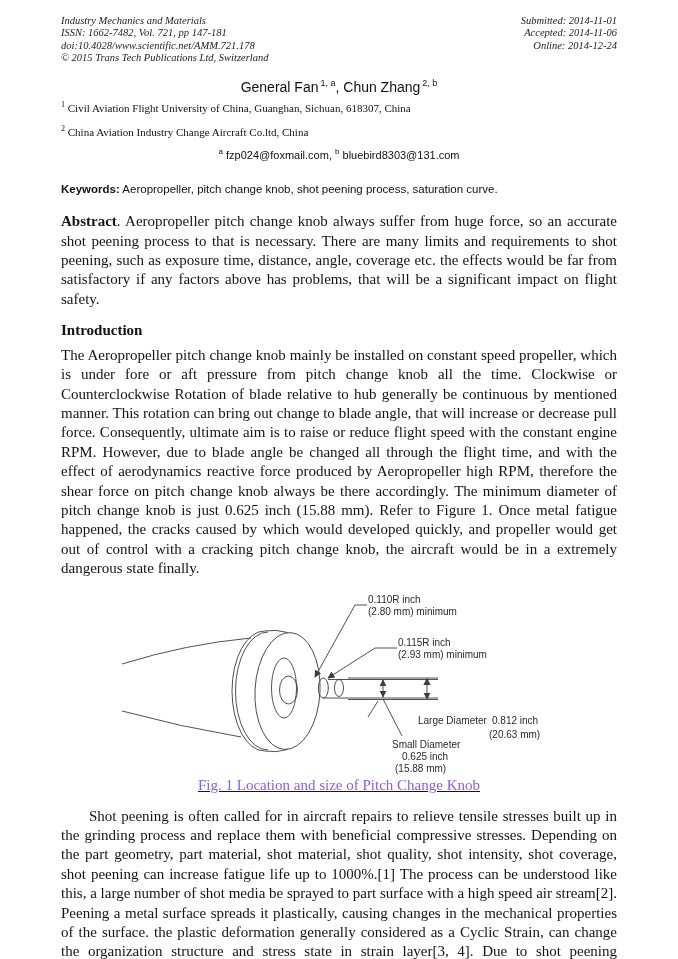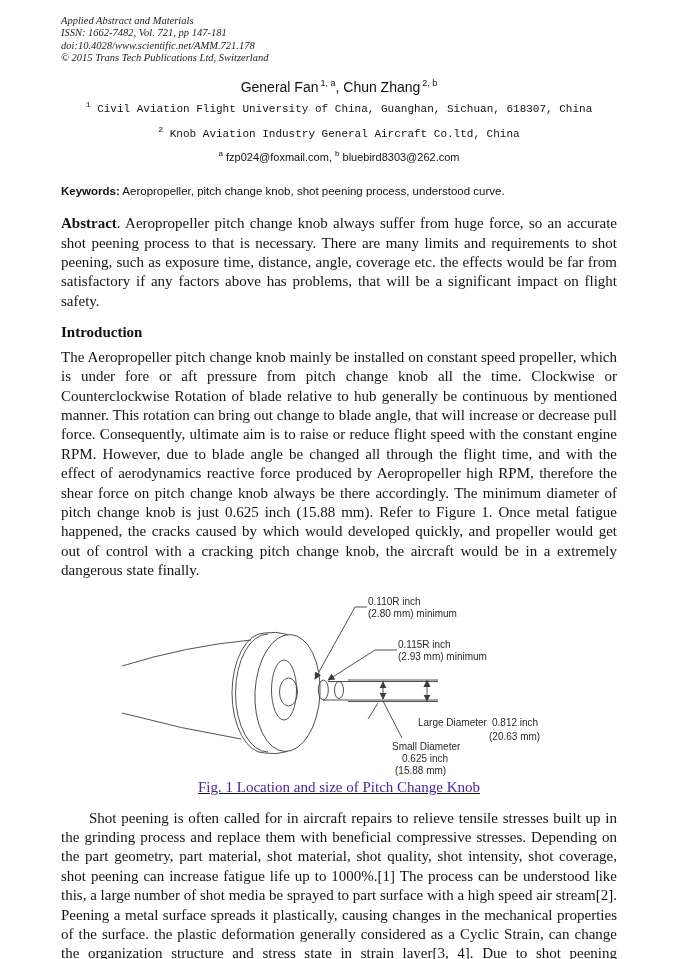--- a/index.html
+++ b/index.html
@@ -8,63 +8,68 @@
   .page { width: 678px; height: 959px; padding: 15px 61px 0 61px; background: #fff; }
 
   
   .jheader { display: flex; justify-content: space-between; font-family: "Liberation Serif", serif; font-style: italic; font-size: 10.5px; line-height: 12.4px; color: #1c1c1c; }
   .jheader .right { text-align: right; }
 
   
   h1.title { margin-top: 20px; text-align: center; font-family: "Liberation Sans", sans-serif; font-weight: bold; font-size: 15.5px; line-height: 19px; color: #111; padding: 0 8px; }
   .authors { margin-top: 13px; text-align: center; font-family: "Liberation Sans", sans-serif; font-size: 14px; color: #111; }
   .authors sup { font-size: 9px; vertical-align: super; margin-left: 2px; }
-  .affil { margin-top: 6px; text-align: center; font-family: Liberation Mono, monospace; font-size: 11px; color: #111; }
+  .affil { margin-top: 6px; text-align: left; font-family: Liberation Serif, serif; font-size: 11px; color: #111; }
   .affil + .affil { margin-top: 10px; }
   .affil sup, .emails sup { font-size: 8px; vertical-align: super; }
   .emails { margin-top: 9px; text-align: center; font-family: "Liberation Sans", sans-serif; font-size: 11px; color: #111; }
 
   .keywords { margin-top: 23px; font-family: "Liberation Sans", sans-serif; font-size: 11.5px; color: #111; }
   .keywords b { font-weight: bold; }
 
   .para { margin-top: 17px; font-size: 15px; line-height: 19.4px; text-align: justify; color: #141414; }
   .section-heading { margin-top: 12px; font-size: 15px; font-weight: bold; color: #111; }
   .para.tight { margin-top: 5px; }
   .para.indent { text-indent: 28px; margin-top: 13px; text-align-last: justify; }
 
   
   .figure-wrap { margin-top: 12px; text-decoration: underline; }
   .figure-wrap svg { display: block; }
-  .fig-caption { margin-top: 1px; text-align: center; font-size: 15px; color: #4c1d95; }
+  .fig-caption { margin-top: 1px; text-align: center; font-size: 15px; color: #8b5cf6; }
   .figline { fill: none; stroke: #3d3d3d; stroke-width: 0.9; }
   .figtext { font-family: "Liberation Sans", sans-serif; font-size: 10px; fill: #2a2a2a; }
 </style>
 </head>
 <body>
 
 <div class="page">
 
   <div class="jheader">
     <div class="left">
-      <div>Applied Abstract and Materials</div>
+      <div>Industry Mechanics and Materials</div>
       <div>ISSN: 1662-7482, Vol. 721, pp 147-181</div>
       <div>doi:10.4028/www.scientific.net/AMM.721.178</div>
       <div>© 2015 Trans Tech Publications Ltd, Switzerland</div>
+    </div>
+    <div class="right">
+      <div>Submitted: 2014-11-01</div>
+      <div>Accepted: 2014-11-06</div>
+      <div>Online: 2014-12-24</div>
     </div>
   </div>
 
 
   <div class="authors"><span>General Fan</span><sup>1, a</sup><span>, </span><span>Chun Zhang</span><sup>2, b</sup></div>
 
   <div class="affil"><sup>1</sup><span> Civil Aviation Flight University of China, Guanghan, Sichuan, 618307, China</span></div>
-  <div class="affil"><sup>2</sup><span> Knob Aviation Industry General Aircraft Co.ltd, China</span></div>
+  <div class="affil"><sup>2</sup><span> China Aviation Industry Change Aircraft Co.ltd, China</span></div>
 
-  <div class="emails"><sup>a</sup><span> fzp024@foxmail.com, </span><sup>b</sup><span> bluebird8303@262.com</span></div>
+  <div class="emails"><sup>a</sup><span> fzp024@foxmail.com, </span><sup>b</sup><span> bluebird8303@131.com</span></div>
 
-  <div class="keywords"><b>Keywords:</b><span> Aeropropeller, pitch change knob, shot peening process, understood curve.</span></div>
+  <div class="keywords"><b>Keywords:</b><span> Aeropropeller, pitch change knob, shot peening process, saturation curve.</span></div>
 
   <div class="para"><b>Abstract</b><span>. Aeropropeller pitch change knob always suffer from huge force, so an accurate shot peening process to that is necessary. There are many limits and requirements to shot peening, such as exposure time, distance, angle, coverage etc. the effects would be far from satisfactory if any factors above has problems, that will be a significant impact on flight safety.</span></div>
 
   <div class="para section-heading">Introduction</div>
 
   <div class="para tight">The Aeropropeller pitch change knob mainly be installed on constant speed propeller, which is under fore or aft pressure from pitch change knob all the time. Clockwise or Counterclockwise Rotation of blade relative to hub generally be continuous by mentioned manner. This rotation can bring out change to blade angle, that will increase or decrease pull force. Consequently, ultimate aim is to raise or reduce flight speed with the constant engine RPM. However, due to blade angle be changed all through the flight time, and with the effect of aerodynamics reactive force produced by Aeropropeller high RPM, therefore the shear force on pitch change knob always be there accordingly. The minimum diameter of pitch change knob is just 0.625 inch (15.88 mm). Refer to Figure 1. Once metal fatigue happened, the cracks caused by which would developed quickly, and propeller would get out of control with a cracking pitch change knob, the aircraft would be in a extremely dangerous state finally.</div>
 
   <div class="figure-wrap">
     <svg width="556" height="185" viewBox="0 0 556 185">
       <defs>

